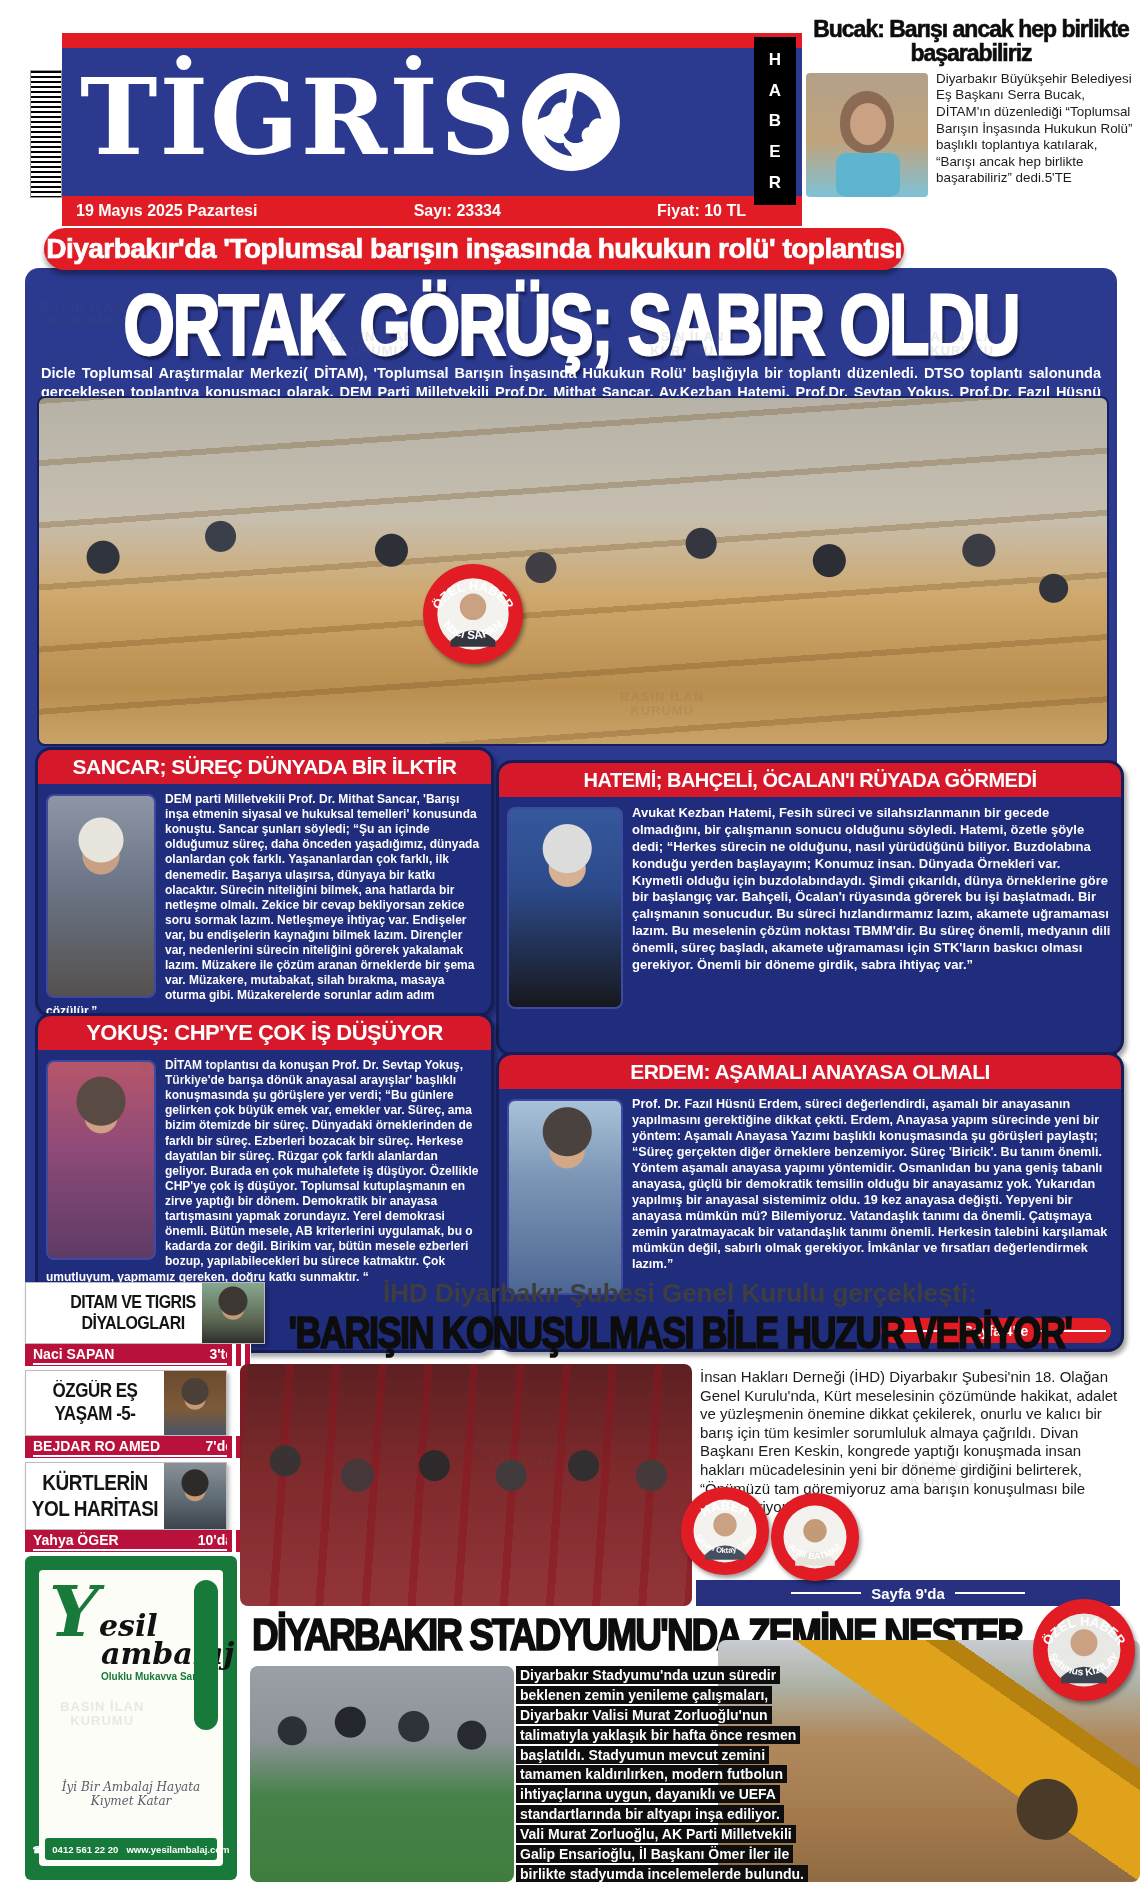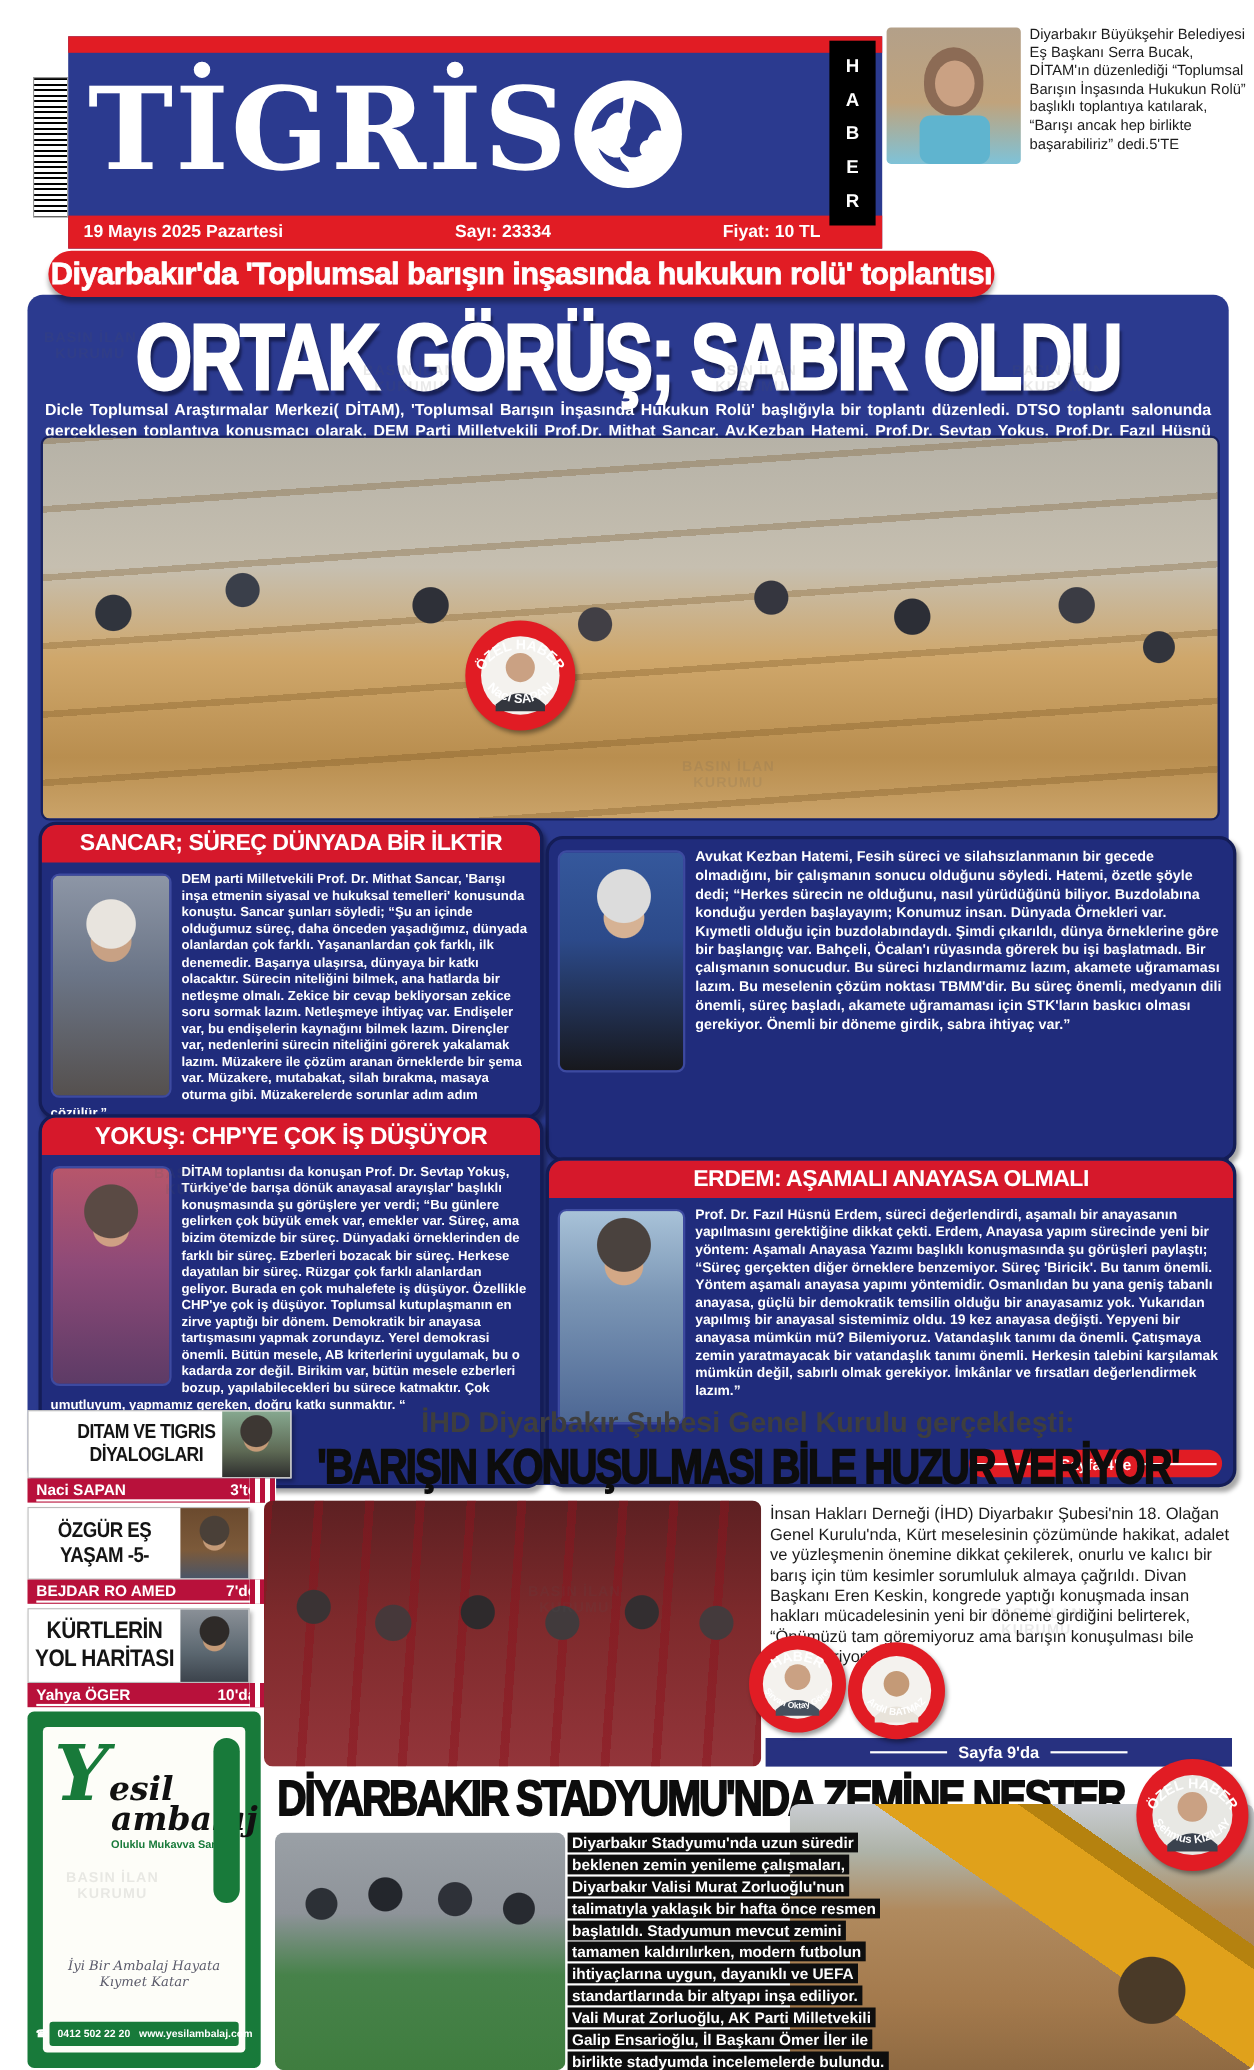--- a/index.html
+++ b/index.html
@@ -111,20 +111,21 @@
         <span>R</span>
     </div>
     <div class="datebar" style="height:30px;">
       <span>19 Mayıs 2025 Pazartesi</span>
       <span>Sayı: 23334</span>
       <span>Fiyat: 10 TL</span>
     </div>
   </div>
 
   <div class="abs" style="left:806px;top:18px;width:330px;height:210px;">
+    <div class="cond" style="font-size:23px;line-height:1.04;text-align:center;color:#0d0d0d;-webkit-text-stroke:.6px #0d0d0d;">Bucak: Barışı ancak hep birlikte başarabiliriz</div>
     <div style="margin-top:5px;">
       <div style="float:left;width:122px;height:124px;margin:2px 8px 2px 0;border-radius:4px;
                   background:linear-gradient(180deg,#b3a089 0%,#c0a37c 55%,#7ec2d8 100%);position:relative;overflow:hidden;">
         <div style="position:absolute;left:34px;top:18px;width:54px;height:62px;border-radius:50% 50% 45% 45%;background:#8c6b55;"></div>
         <div style="position:absolute;left:44px;top:30px;width:36px;height:42px;border-radius:50%;background:#caa183;"></div>
         <div style="position:absolute;left:30px;top:80px;width:64px;height:44px;border-radius:10px;background:#5fb4cf;"></div>
       </div>
       <div class="bodytext" style="font-size:13.4px;">Diyarbakır Büyükşehir Belediyesi Eş Başkanı Serra Bucak, DİTAM'ın düzenlediği “Toplumsal Barışın İnşasında Hukukun Rolü” başlıklı toplantıya katılarak, “Barışı ancak hep birlikte başarabiliriz” dedi.5'TE</div>
     </div>
   </div>
@@ -155,20 +156,21 @@
       <div class="panel-b" style="font-size:12px;line-height:1.26;">
         <div class="ph-f" style="width:106px;height:200px;background:
              radial-gradient(circle at 50% 22%, #e8e4de 0 22px, transparent 23px),
              radial-gradient(circle at 50% 30%, #c8a184 0 18px, transparent 19px),
              linear-gradient(180deg,#8d96a6 0%,#6b7587 45%,#55504e 100%);"></div>
         <span>DEM parti Milletvekili Prof. Dr. Mithat Sancar, 'Barışı inşa etmenin siyasal ve hukuksal temelleri' konusunda konuştu. Sancar şunları söyledi; “Şu an içinde olduğumuz süreç, daha önceden yaşadığımız, dünyada olanlardan çok farklı. Yaşananlardan çok farklı, ilk denemedir. Başarıya ulaşırsa, dünyaya bir katkı olacaktır. Sürecin niteliğini bilmek, ana hatlarda bir netleşme olmalı. Zekice bir cevap bekliyorsan zekice soru sormak lazım. Netleşmeye ihtiyaç var. Endişeler var, bu endişelerin kaynağını bilmek lazım. Dirençler var, nedenlerini sürecin niteliğini görerek yakalamak lazım. Müzakere ile çözüm aranan örneklerde bir şema var. Müzakere, mutabakat, silah bırakma, masaya oturma gibi. Müzakerelerde sorunlar adım adım çözülür.”</span>
       </div>
     </div>
 
     <div class="abs panel" style="left:471px;top:492px;width:622px;height:290px;">
+      <div class="panel-h" style="font-size:20px;">HATEMİ; BAHÇELİ, ÖCALAN'I RÜYADA GÖRMEDİ</div>
       <div class="panel-b" style="font-size:13px;line-height:1.3;">
         <div class="ph-f" style="width:112px;height:198px;background:
              radial-gradient(circle at 52% 20%, #dcdcdc 0 24px, transparent 25px),
              radial-gradient(circle at 52% 30%, #d6b294 0 18px, transparent 19px),
              linear-gradient(180deg,#35589c 0%,#2c4a8a 40%,#17181d 100%);"></div>
         <span>Avukat Kezban Hatemi, Fesih süreci ve silahsızlanmanın bir gecede olmadığını, bir çalışmanın sonucu olduğunu söyledi. Hatemi, özetle şöyle dedi; “Herkes sürecin ne olduğunu, nasıl yürüdüğünü biliyor. Buzdolabına konduğu yerden başlayayım; Konumuz insan. Dünyada Örnekleri var. Kıymetli olduğu için buzdolabındaydı. Şimdi çıkarıldı, dünya örneklerine göre bir başlangıç var. Bahçeli, Öcalan'ı rüyasında görerek bu işi başlatmadı. Bir çalışmanın sonucudur. Bu süreci hızlandırmamız lazım, akamete uğramaması lazım. Bu meselenin çözüm noktası TBMM'dir. Bu süreç önemli, medyanın dili önemli, süreç başladı, akamete uğramaması için STK'ların baskıcı olması gerekiyor. Önemli bir döneme girdik, sabra ihtiyaç var.”</span>
       </div>
     </div>
 
     <div class="abs panel" style="left:10px;top:745px;width:453px;height:334px;">
@@ -266,21 +268,21 @@
       <div style="padding:14px 0 0 10px;">
         <span class="ad-y">Y</span><span class="ad-script" style="font-size:30px;">esil</span>
         <div class="ad-script" style="font-size:30px;margin-left:52px;">ambalaj</div>
         <div style="color:var(--ad-green,#187a3a);font-weight:bold;font-size:10px;margin:4px 0 0 52px;">Oluklu Mukavva Sanayi</div>
       </div>
       <div class="ad-tab"></div>
       <div style="position:absolute;left:8px;right:8px;top:210px;text-align:center;color:#5b5b6b;
                   font-family:'DejaVu Serif',serif;font-style:italic;font-size:12px;">İyi Bir Ambalaj Hayata Kıymet Katar</div>
       <div class="ad-bot">
         <span>☎</span>
-        <span>0412 502 22 20</span>
+        <span>0412 561 22 20</span>
         <span>www.yesilambalaj.com</span>
       </div>
     </div>
   </div>
 
   <div class="abs" style="left:250px;top:1278px;width:860px;text-align:center;font-weight:bold;font-size:26px;color:#3e3e3e;">İHD Diyarbakır Şubesi Genel Kurulu gerçekleşti:</div>
   <div class="abs blackline" style="left:240px;top:1308px;width:880px;text-align:center;font-size:36px;">'BARIŞIN KONUŞULMASI BİLE HUZUR VERİYOR'</div>
   <div class="abs photo" style="left:240px;top:1364px;width:452px;height:242px;background:
        radial-gradient(circle at 10% 40%, #3a3334 0 15px, transparent 16px),
        radial-gradient(circle at 26% 46%, #46383a 0 16px, transparent 17px),

